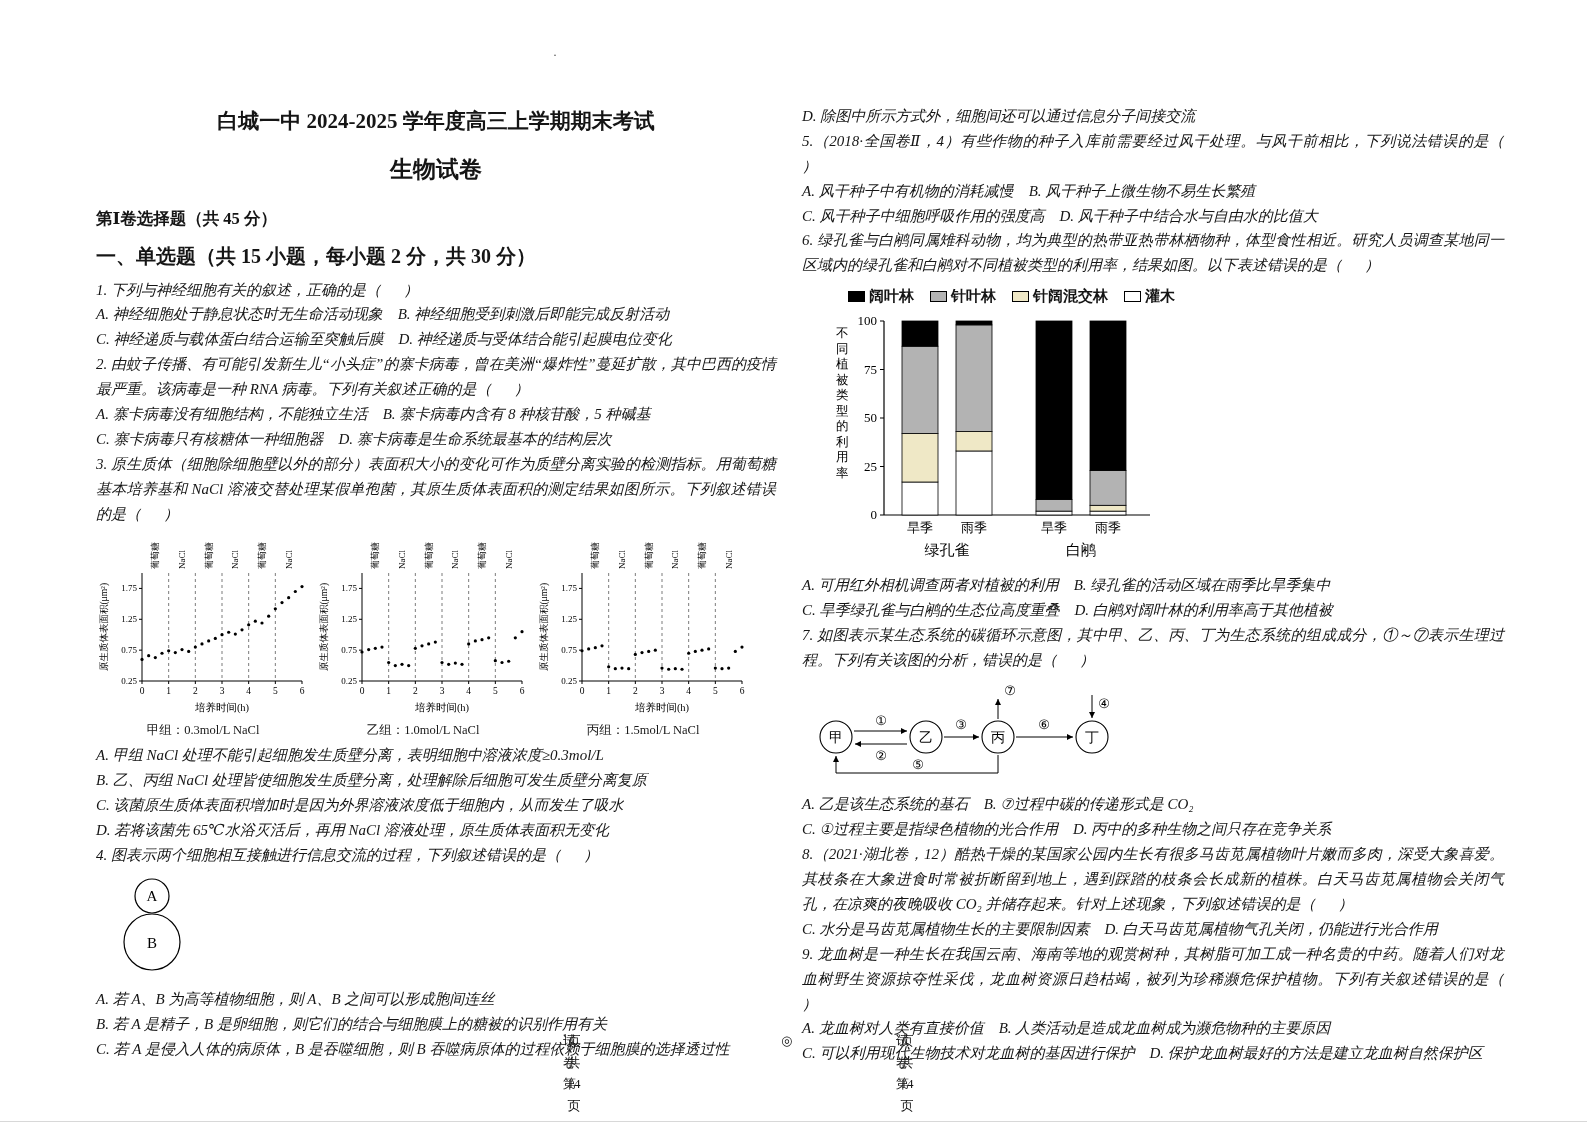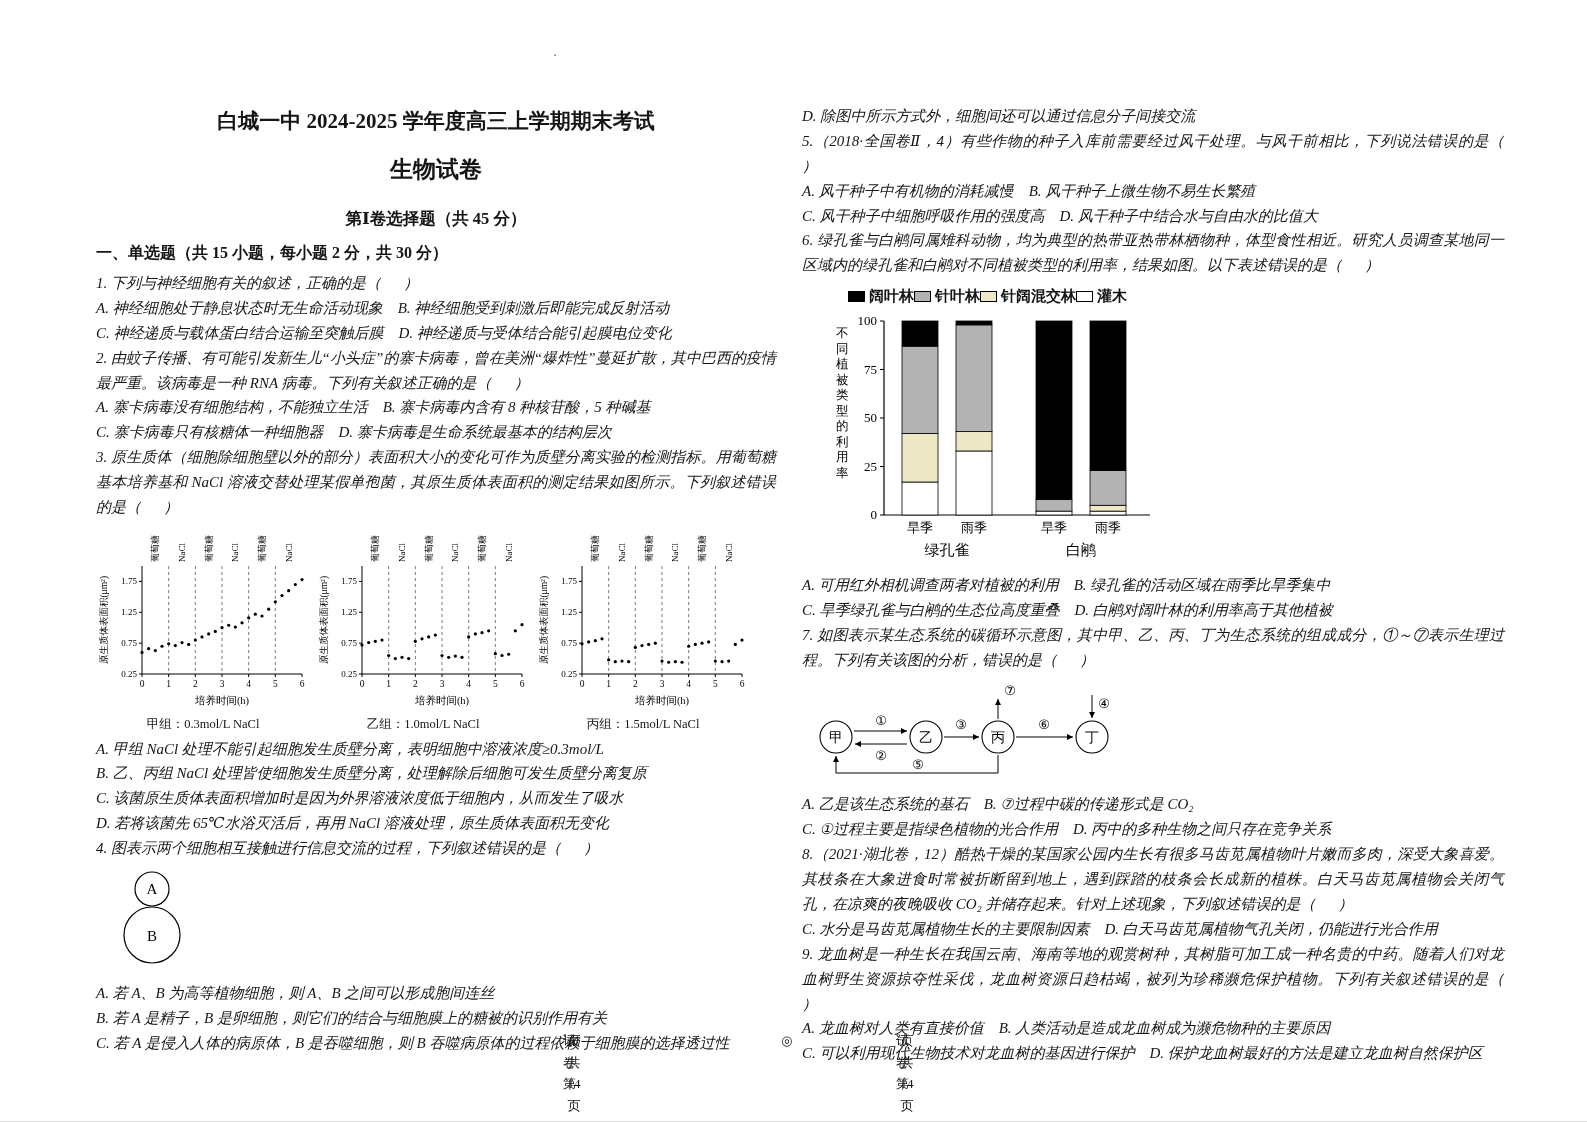--- a/index.html
+++ b/index.html
@@ -7,29 +7,29 @@
   .page{position:relative;width:1587px;height:1122px;background:#ffffff;overflow:hidden;
         font-family:"Liberation Serif","DejaVu Serif",serif;color:#151515;font-size:15px;line-height:1.66;}
   .page::after{content:"";position:absolute;left:0;right:0;bottom:0;border-bottom:1px solid #d8d8d8;}
   .top-dot{position:absolute;left:553px;top:46px;font-size:12px;color:#444;}
   .col{position:absolute;top:104px;}
   .col-left{left:96px;width:680px;}
   .col-right{left:802px;width:702px;}
   .doc-title{margin:0 0 12px 0;text-align:center;font-size:21px;font-weight:bold;}
   .doc-subtitle{margin:0 0 16px 0;text-align:center;font-size:23px;font-weight:bold;}
   .intro{margin:0 0 10px 0;text-align:center;white-space:pre-wrap;}
-  .section-title{margin:6px 0 8px 0;text-align:center;font-weight:bold;font-size:16.5px;}
-  .part-title{margin:0 0 4px 0;font-weight:bold;font-size:16px;}
+  .section-title{margin:6px 0 8px 0;text-align:left;font-weight:bold;font-size:16.5px;}
+  .part-title{margin:0 0 4px 0;font-weight:bold;font-size:20px;}
   .qblock .line{white-space:pre-wrap;text-align:justify;font-style:italic;}
   .charts-row{display:flex;gap:6px;margin:4px 0 2px 0;}
   .chart{margin:0;text-align:center;}
   .chart figcaption{font-size:12.5px;margin-top:-2px;}
   svg text{font-family:"Liberation Serif","DejaVu Serif",serif;fill:#000;}
   .bar-chart{margin:6px 0 4px 18px;}
-  .legend{display:flex;align-items:center;margin:0 0 2px 28px;font-size:15px;font-weight:bold;}
+  .legend{display:flex;gap:16px;align-items:center;margin:0 0 2px 28px;font-size:15px;font-weight:bold;}
   .legend-item{display:inline-flex;align-items:center;}
   .legend-item .swatch{display:inline-block;width:17px;height:11px;border:1px solid #000;margin-right:4px;}
   .diagram-ab{margin:2px 0 2px 8px;}
   .diagram-carbon{margin:4px 0 2px 4px;}
   .footer span{position:absolute;font-size:13px;}
   .footer .f-left{left:563px;top:1030px;}
   .footer .f-sym{left:781px;top:1030px;}
   .footer .f-right{left:896px;top:1030px;}
   sup{font-size:9px;}
 </style>

